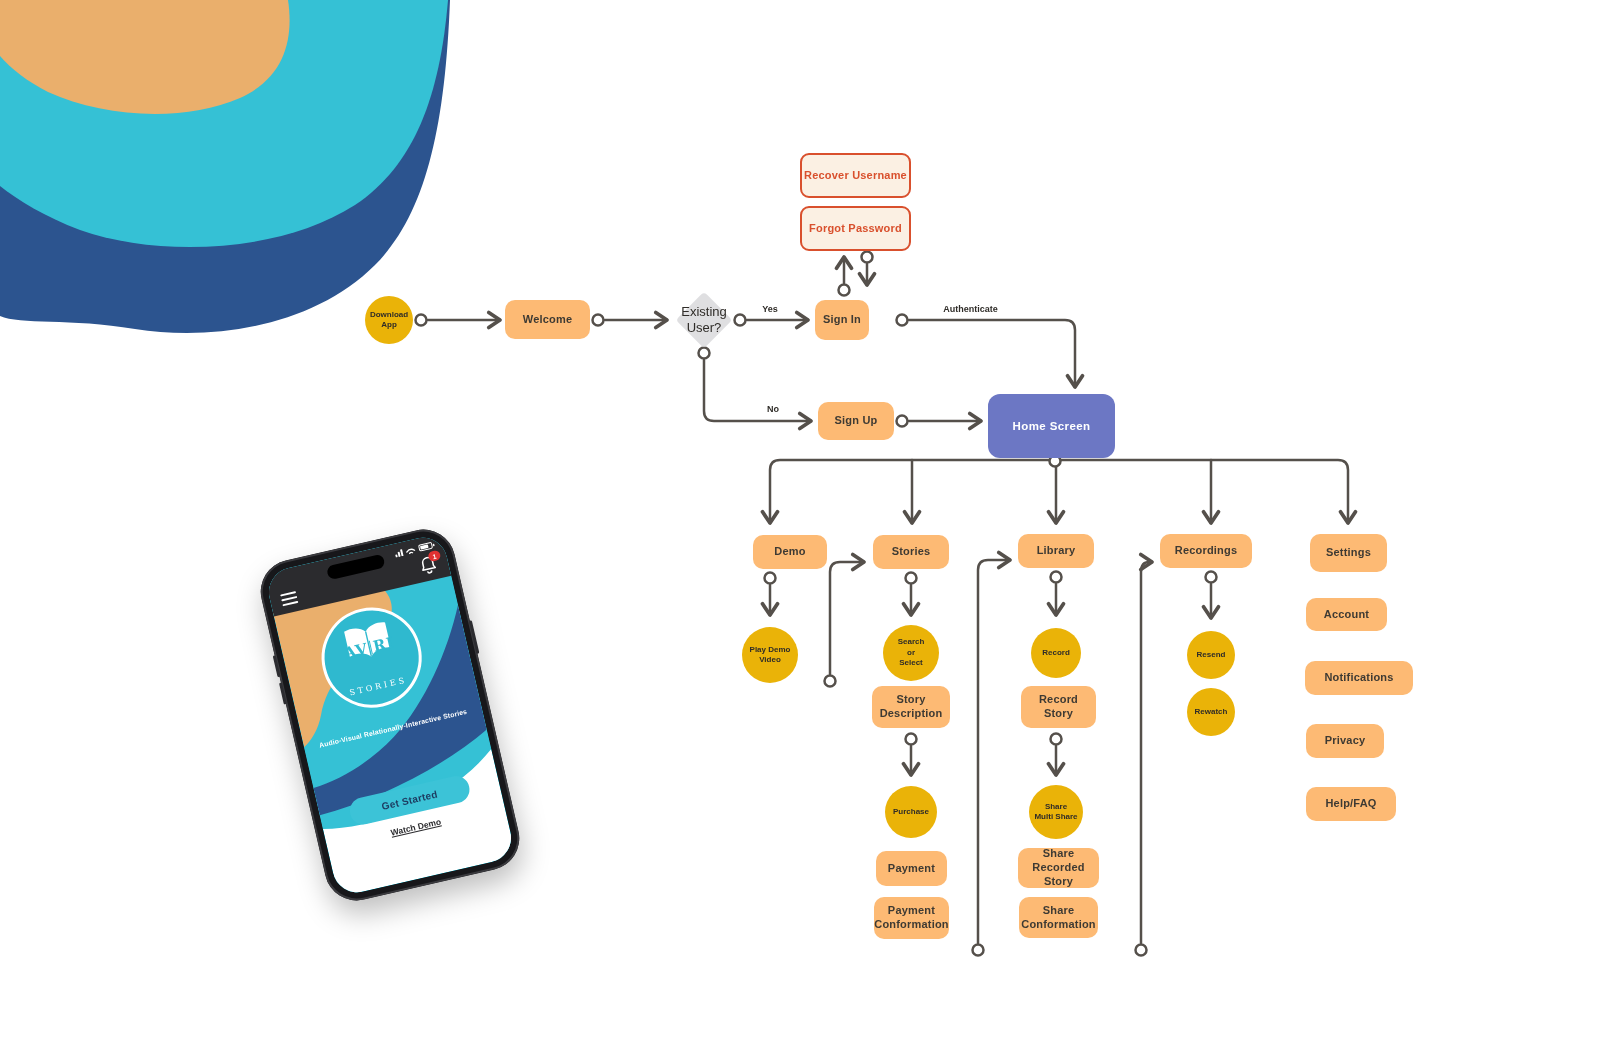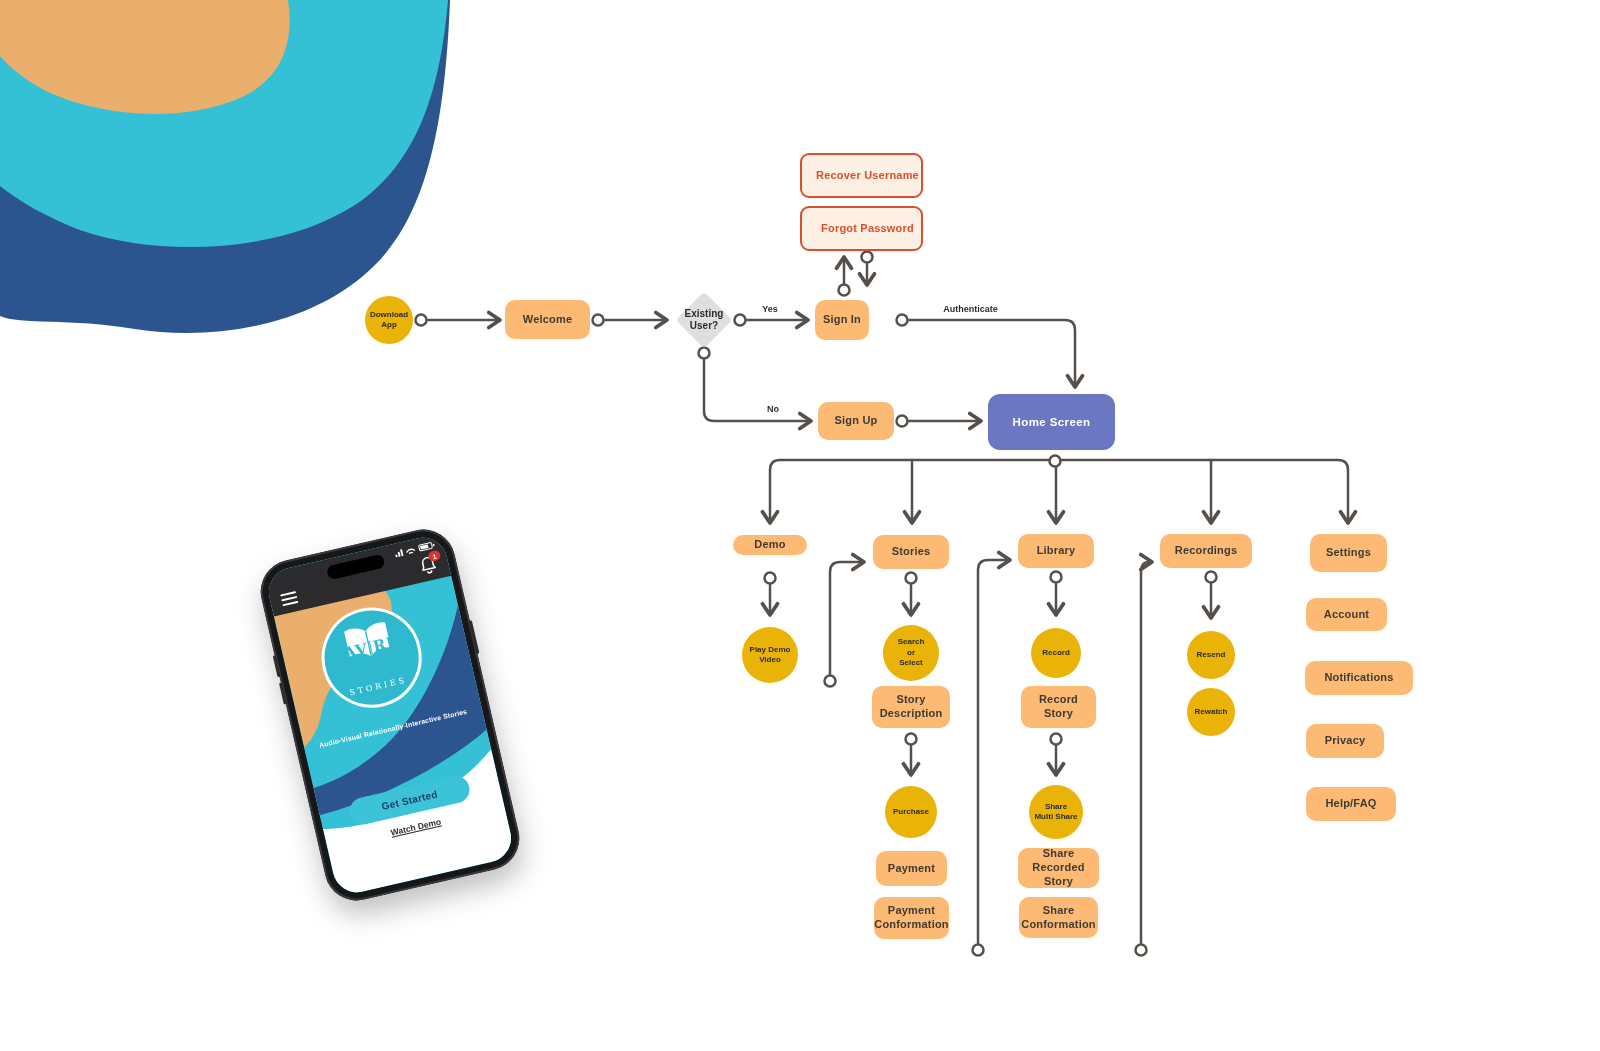--- a/index.html
+++ b/index.html
@@ -7,30 +7,30 @@
        font-family:"Liberation Sans", sans-serif;position:relative;}
   .canvas{position:absolute;inset:0;width:1600px;height:1051px;}
 
   
   .box{position:absolute;background:#fdba74;border-radius:10px;display:flex;
        align-items:center;justify-content:center;text-align:center;
        color:#3E3A33;font-weight:bold;font-size:11px;line-height:1.25;
        letter-spacing:.2px;}
   .prelines{white-space:pre-line;}
   .red-box{background:#FBF0E3;border:2.5px solid #D9502D;color:#D9502D;
-       border-radius:9px;font-size:11px;padding-left:12px;}
+       border-radius:9px;font-size:11px;}
   .purple-box{background:#6C77C4;color:#ffffff;border-radius:12px;font-size:11.5px;
        letter-spacing:.4px;}
   .gray-circle{position:absolute;background:#eab308;border-radius:50%;display:flex;
        align-items:center;justify-content:center;text-align:center;color:#2F2C28;
        font-weight:bold;font-size:8px;line-height:1.3;}
   .diamond{position:absolute;background:#DFDFE1;transform:rotate(45deg);
        border-radius:4px;}
   .diamond-label{position:absolute;display:flex;align-items:center;justify-content:center;
-       text-align:center;color:#2F2C28;font-weight:bold;font-size:10px;line-height:1.25;}
+       text-align:center;color:#2F2C28;font-weight:normal;font-size:13px;line-height:1.25;}
   .edge-label{position:absolute;font-size:9px;font-weight:bold;color:#2F2C28;
        text-align:center;}
 
   
   .phone{position:absolute;left:291px;top:541px;width:198px;height:348px;
        transform:rotate(-13deg);}
   .phone-frame{position:absolute;inset:0;background:#17171a;border-radius:32px;
        box-shadow:0 14px 28px rgba(0,0,0,.25), inset 0 0 0 2px #3a3a3e;}
   .side-btn{position:absolute;background:#2c2c30;border-radius:2px;}
   .phone-screen{position:absolute;left:8px;top:8px;right:8px;bottom:8px;
@@ -156,23 +156,23 @@
   <div class="diamond" style="left:684px;top:300px;width:40px;height:40px"></div>
   <div class="diamond-label prelines" style="left:669px;top:300px;width:70px;height:40px">Existing
 User?</div>
 
   <div class="box red-box" style="left:800px;top:153px;width:107px;height:41px">Recover Username</div>
   <div class="box red-box" style="left:800px;top:206px;width:107px;height:41px">Forgot Password</div>
 
   <div class="box" style="left:815px;top:300px;width:54px;height:40px">Sign In</div>
   <div class="box" style="left:818px;top:402px;width:76px;height:38px">Sign Up</div>
 
-  <div class="box purple-box" style="left:988px;top:394px;width:127px;height:56px">Home Screen</div>
-
-  <div class="box" style="left:733px;top:535px;width:74px;height:20px">Demo</div>
+  <div class="box purple-box" style="left:988px;top:394px;width:127px;height:64px">Home Screen</div>
+
+  <div class="box" style="left:753px;top:535px;width:74px;height:34px">Demo</div>
   <div class="box" style="left:873px;top:535px;width:76px;height:34px">Stories</div>
   <div class="box" style="left:1018px;top:534px;width:76px;height:34px">Library</div>
   <div class="box" style="left:1160px;top:534px;width:92px;height:34px">Recordings</div>
   <div class="box" style="left:1310px;top:534px;width:77px;height:38px">Settings</div>
 
   <div class="gray-circle prelines" style="left:742px;top:627px;width:56px;height:56px">Play Demo
 Video</div>
 
   <div class="gray-circle prelines" style="left:883px;top:625px;width:56px;height:56px">Search
 or

